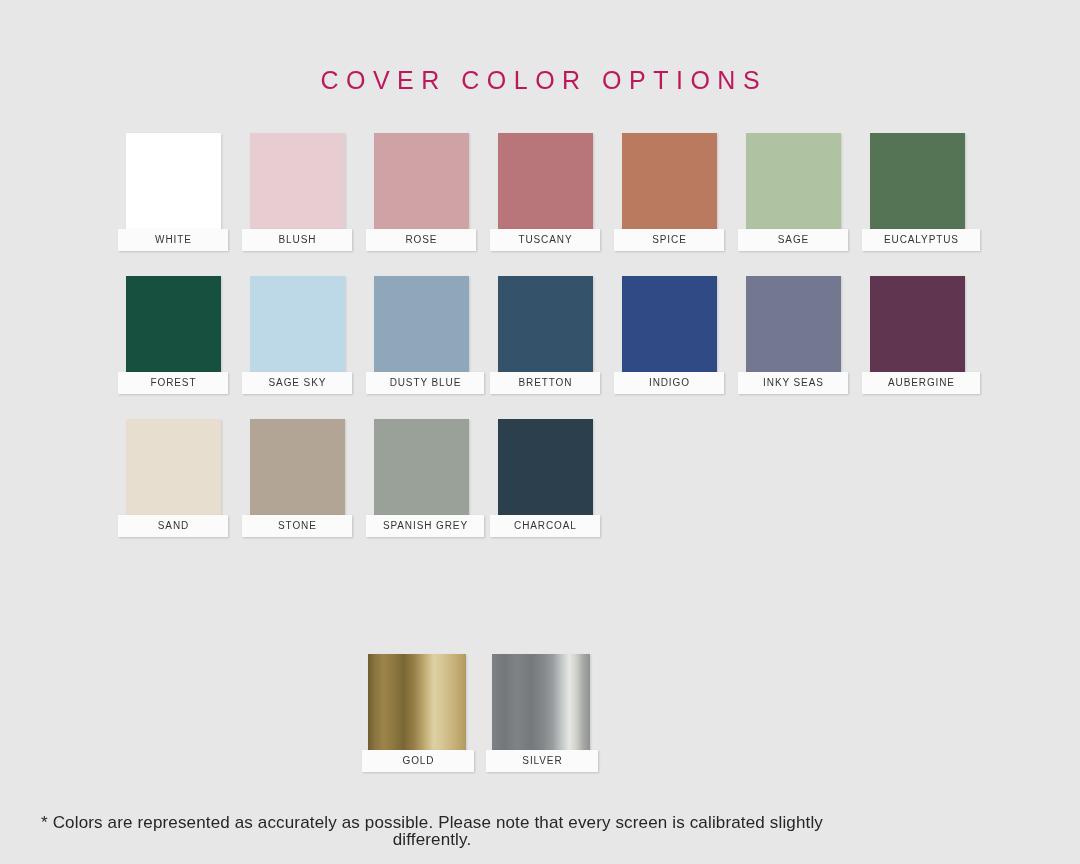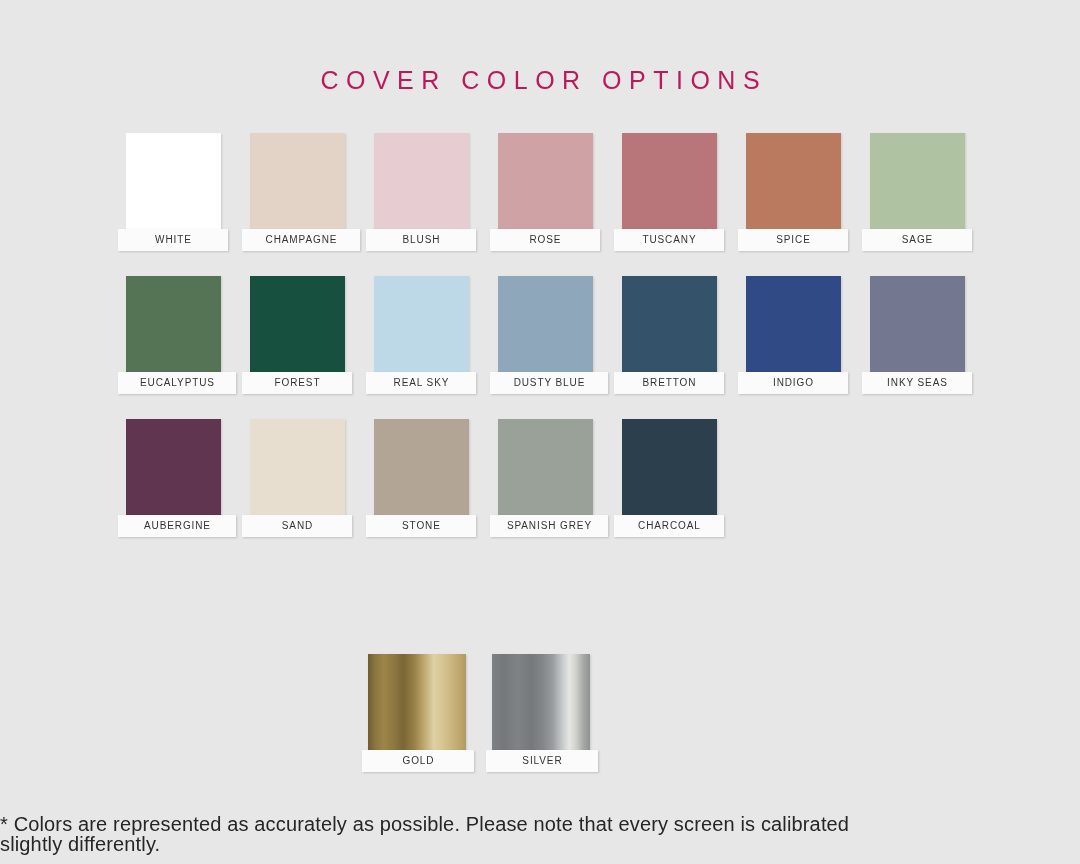--- a/index.html
+++ b/index.html
@@ -105,22 +105,23 @@
     height: 96px;
   }
   .foil .swatch-label { width: 112px; }
 
   
   #footer-note {
     position: absolute;
     left: 0;
     top: 814px;
     width: 864px;
-    font-family: "Liberation Sans", sans-serif;
-    font-size: 20px;
+    text-align: center;
+    font-family: "Liberation Sans", sans-serif;
+    font-size: 17px;
     color: #262626;
     letter-spacing: 0.15px;
     line-height: 1;
   }
 </style>
 </head>
 <body style="background: rgb(231, 231, 231);">
 
 <div class="page">
 
@@ -128,26 +129,20 @@
     <div class="section-title">COVER COLOR OPTIONS</div>
   </div>
 
   <div class="grid" id="cover-grid">
       <div class="swatch">
         <div class="swatch-color" style="background: rgb(255, 255, 255);"></div>
         <div class="swatch-label">
           <span>WHITE</span>
         </div>
       </div>
-      <div class="swatch wide">
-        <div class="swatch-color" style="background: rgb(227, 211, 198);"></div>
-        <div class="swatch-label">
-          <span>CHAMPAGNE</span>
-        </div>
-      </div>
       <div class="swatch">
         <div class="swatch-color" style="background: rgb(231, 205, 209);"></div>
         <div class="swatch-label">
           <span>BLUSH</span>
         </div>
       </div>
       <div class="swatch">
         <div class="swatch-color" style="background: rgb(207, 163, 166);"></div>
         <div class="swatch-label">
           <span>ROSE</span>
@@ -179,21 +174,21 @@
       </div>
       <div class="swatch">
         <div class="swatch-color" style="background: rgb(23, 80, 63);"></div>
         <div class="swatch-label">
           <span>FOREST</span>
         </div>
       </div>
       <div class="swatch">
         <div class="swatch-color" style="background: rgb(189, 217, 232);"></div>
         <div class="swatch-label">
-          <span>REAL SKY</span>
+          <span>SAGE SKY</span>
         </div>
       </div>
       <div class="swatch wide">
         <div class="swatch-color" style="background: rgb(143, 167, 187);"></div>
         <div class="swatch-label">
           <span>DUSTY BLUE</span>
         </div>
       </div>
       <div class="swatch">
         <div class="swatch-color" style="background: rgb(52, 82, 106);"></div>

